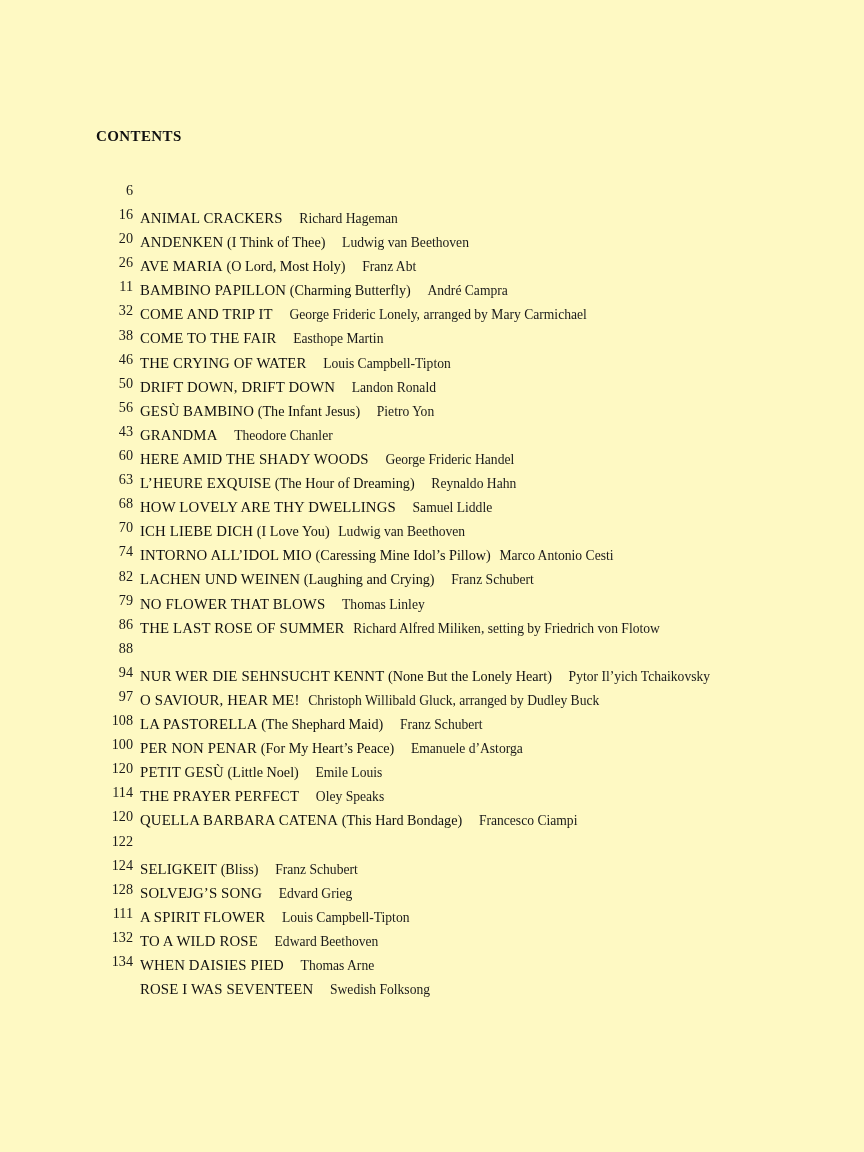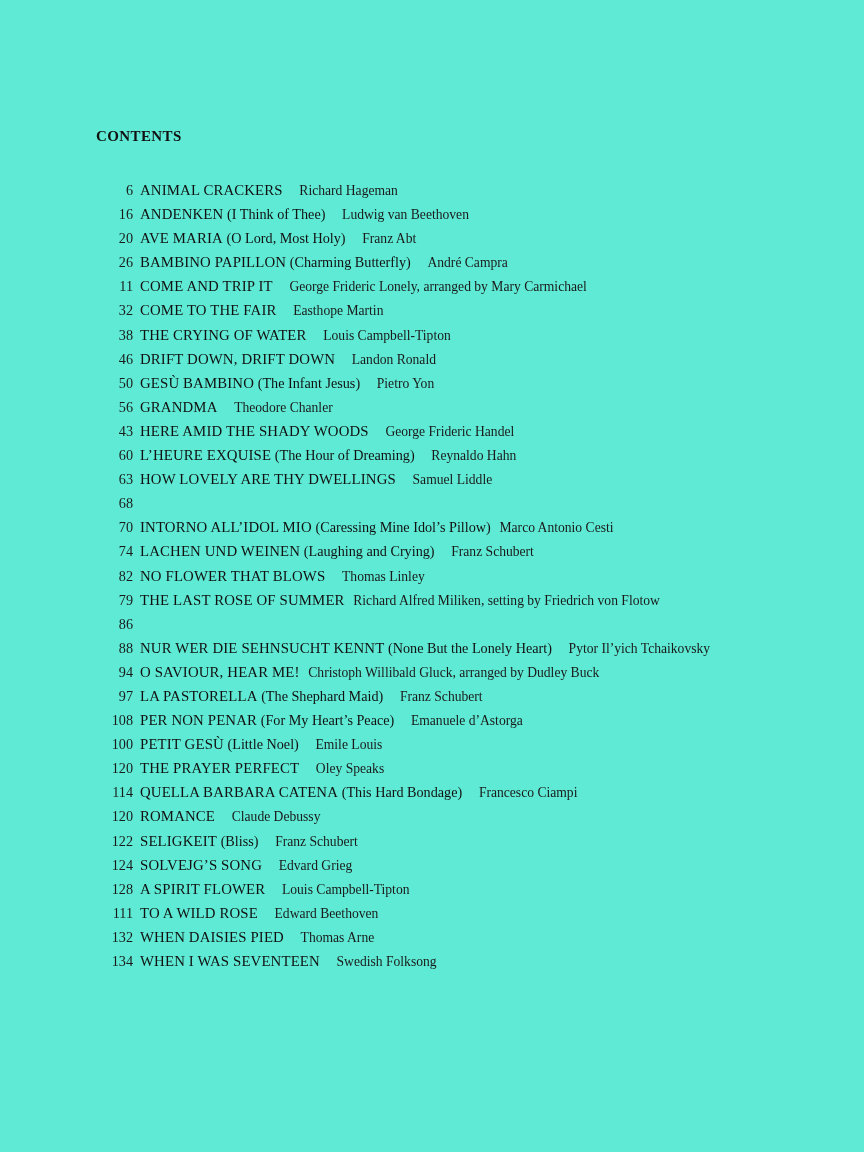--- a/index.html
+++ b/index.html
@@ -14,21 +14,21 @@
     color: #1a1a1a;
     overflow: hidden;
     position: relative;
   }
   .page {
     position: absolute;
     left: 0;
     top: 0;
     width: 864px;
     height: 1152px;
-    background: #5eead4;
+    background: #fef9c3;
   }
   .page-title {
     position: absolute;
     left: 96px;
     top: 128px;
     font-size: 15px;
     font-weight: bold;
     letter-spacing: 0.4px;
     color: #111111;
     white-space: nowrap;
@@ -53,20 +53,21 @@
     left: 85px;
     width: 48px;
     text-align: right;
     font-size: 14.2px;
     color: #1a1a1a;
   }
   .entry-body {
     position: absolute;
     left: 140px;
     white-space: nowrap;
+    margin-top: 28px;
   }
   .entry-title {
     font-size: 14.8px;
     letter-spacing: 0.15px;
     color: #111111;
   }
   .entry-subtitle {
     font-size: 14.2px;
     color: #111111;
   }
@@ -140,20 +141,21 @@
       <div class="toc-entry">
         <span class="entry-page">60</span>
         <span class="entry-body"><span class="entry-title">L’HEURE EXQUISE</span> <span class="entry-subtitle">(The Hour of Dreaming)</span> <span class="entry-sep wide"></span><span class="entry-composer">Reynaldo Hahn</span></span>
       </div>
       <div class="toc-entry">
         <span class="entry-page">63</span>
         <span class="entry-body"><span class="entry-title">HOW LOVELY ARE THY DWELLINGS</span> <span class="entry-sep wide"></span><span class="entry-composer">Samuel Liddle</span></span>
       </div>
       <div class="toc-entry">
         <span class="entry-page">68</span>
+        <span class="entry-body"><span class="entry-title">ICH LIEBE DICH</span> <span class="entry-subtitle">(I Love You)</span> <span class="entry-sep narrow"></span><span class="entry-composer">Ludwig van Beethoven</span></span>
       </div>
       <div class="toc-entry">
         <span class="entry-page">70</span>
         <span class="entry-body"><span class="entry-title">INTORNO ALL’IDOL MIO</span> <span class="entry-subtitle">(Caressing Mine Idol’s Pillow)</span> <span class="entry-sep narrow"></span><span class="entry-composer">Marco Antonio Cesti</span></span>
       </div>
       <div class="toc-entry">
         <span class="entry-page">74</span>
         <span class="entry-body"><span class="entry-title">LACHEN UND WEINEN</span> <span class="entry-subtitle">(Laughing and Crying)</span> <span class="entry-sep wide"></span><span class="entry-composer">Franz Schubert</span></span>
       </div>
       <div class="toc-entry">
@@ -190,21 +192,20 @@
       <div class="toc-entry">
         <span class="entry-page">120</span>
         <span class="entry-body"><span class="entry-title">THE PRAYER PERFECT</span> <span class="entry-sep wide"></span><span class="entry-composer">Oley Speaks</span></span>
       </div>
       <div class="toc-entry">
         <span class="entry-page">114</span>
         <span class="entry-body"><span class="entry-title">QUELLA BARBARA CATENA</span> <span class="entry-subtitle">(This Hard Bondage)</span> <span class="entry-sep wide"></span><span class="entry-composer">Francesco Ciampi</span></span>
       </div>
       <div class="toc-entry">
         <span class="entry-page">120</span>
-        <span class="entry-body"><span class="entry-title">ROMANCE</span> <span class="entry-sep wide"></span><span class="entry-composer">Claude Debussy</span></span>
       </div>
       <div class="toc-entry">
         <span class="entry-page">122</span>
         <span class="entry-body"><span class="entry-title">SELIGKEIT</span> <span class="entry-subtitle">(Bliss)</span> <span class="entry-sep wide"></span><span class="entry-composer">Franz Schubert</span></span>
       </div>
       <div class="toc-entry">
         <span class="entry-page">124</span>
         <span class="entry-body"><span class="entry-title">SOLVEJG’S SONG</span> <span class="entry-sep wide"></span><span class="entry-composer">Edvard Grieg</span></span>
       </div>
       <div class="toc-entry">
@@ -214,17 +215,17 @@
       <div class="toc-entry">
         <span class="entry-page">111</span>
         <span class="entry-body"><span class="entry-title">TO A WILD ROSE</span> <span class="entry-sep wide"></span><span class="entry-composer">Edward Beethoven</span></span>
       </div>
       <div class="toc-entry">
         <span class="entry-page">132</span>
         <span class="entry-body"><span class="entry-title">WHEN DAISIES PIED</span> <span class="entry-sep wide"></span><span class="entry-composer">Thomas Arne</span></span>
       </div>
       <div class="toc-entry">
         <span class="entry-page">134</span>
-        <span class="entry-body"><span class="entry-title">WHEN I WAS SEVENTEEN</span> <span class="entry-sep wide"></span><span class="entry-composer">Swedish Folksong</span></span>
+        <span class="entry-body"><span class="entry-title">ROSE I WAS SEVENTEEN</span> <span class="entry-sep wide"></span><span class="entry-composer">Swedish Folksong</span></span>
       </div>
     </div>
 
 </div>
 
 </body></html>

